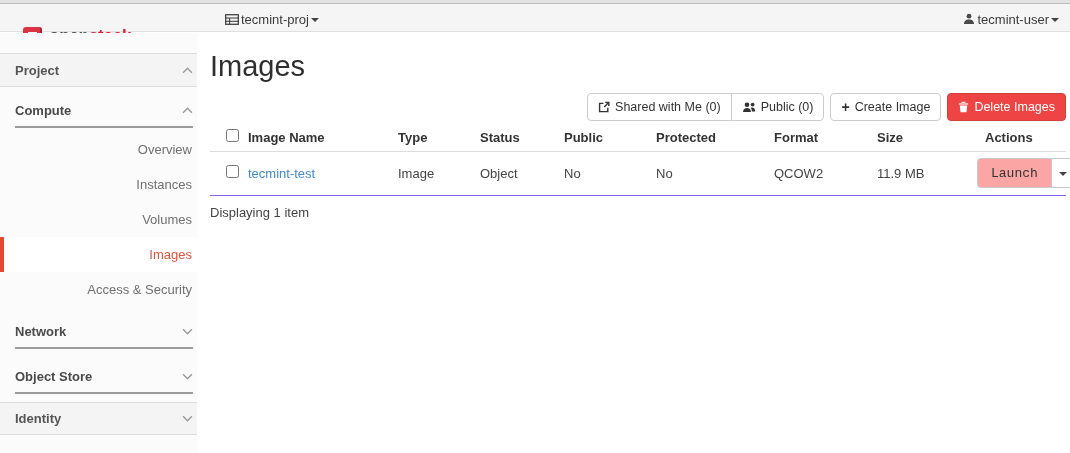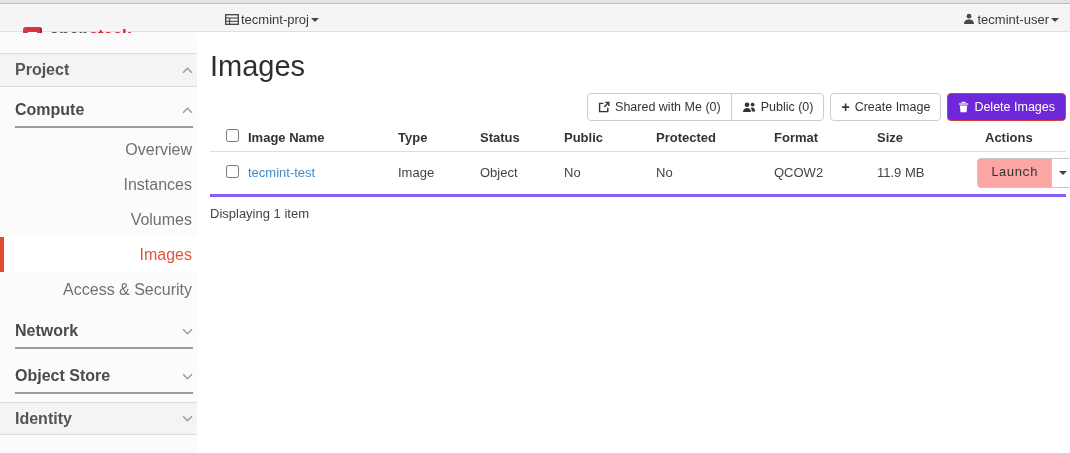--- a/index.html
+++ b/index.html
@@ -16,21 +16,21 @@
   .brand-inner { position:absolute; left:5px; top:5px; width:9px; height:9px; border:2px solid #fff; }
   .brand-text { font-size:17px; font-weight:600; letter-spacing:-.2px; }
   .brand-open { color:#4d4d4d; }
   .brand-stack { color:#d8232f; }
   .menu-chip { position:absolute; top:0; height:16px; display:flex; align-items:center; gap:2px; font-size:13px; color:#3a3a3a; cursor:pointer;margin-top:7px; }
   .proj-switcher { left:225px; }
   .user-menu { right:11px; }
   .caret { width:0; height:0; border-left:4px solid transparent; border-right:4px solid transparent; border-top:4px solid #444; margin-top:1px; }
 
   
-  .sidebar { position:absolute; top:33px; left:0; bottom:0; width:207px; background:#fbfbfb; border-right:1px solid #d7d7d7; font-size:16px; }
+  .sidebar { position:absolute; top:33px; left:0; bottom:0; width:207px; background:#fbfbfb; border-right:1px solid #d7d7d7; font-size:13px; }
   .side-spacer { height:21px; border-bottom:1px solid #dcdcdc; }
   .dash-header { height:33px; display:flex; align-items:center; justify-content:space-between; padding:0 13px 0 15px; background:#f4f4f4; border-bottom:1px solid #dcdcdc; color:#555; font-weight:bold; cursor:pointer; }
   .dash-header.identity { border-top:1px solid #dcdcdc; margin-top:8px; }
   .panel-header { height:32px; display:flex; align-items:center; justify-content:space-between; padding:0 13px 0 15px; color:#4a4a4a; font-weight:bold; cursor:pointer; }
   .panel-header.compute { margin-top:7px;justify-content:space-between; }
   .panel-header.network { margin-top:8px; }
   .panel-header.objectstore { margin-top:11px; }
   .underline { height:2px; background:#9b9b9b; margin:0 13px 0 15px; }
   .sub-list { margin-top:4px; }
   .sub-item { height:35px; display:flex; align-items:center; justify-content:flex-end; padding-right:14px; color:#707070; cursor:pointer; }
@@ -40,27 +40,27 @@
   .content { position:absolute; left:197px; top:33px; right:0; bottom:0; background:#fff; padding:0 4px 0 13px; }
   .page-title { font-size:29px; font-weight:400; color:#302f2f; margin-top:15px; line-height:36px; }
   .toolbar { margin-top:9px; display:flex; justify-content:flex-end; align-items:center; }
   .btn { display:inline-flex; align-items:center; gap:5px; height:28px; padding:0 10px; background:#fff; border:1px solid #ccc; border-radius:4px; font-family:"Liberation Sans",sans-serif; font-size:12.5px; color:#333; cursor:pointer; white-space:nowrap; }
   .btn-group { display:inline-flex; }
   .btn-group .btn { border-radius:0; margin-left:-1px; }
   .btn-group .btn:first-child { border-radius:4px 0 0 4px; margin-left:0; }
   .btn-group .btn:last-child { border-radius:0 4px 4px 0; }
   .btn.active { background:#e6e6e6; border-color:#adadad; box-shadow:inset 0 2px 4px rgba(0,0,0,.12); }
   .btn.create { margin-left:6px; }
-  .btn.danger { margin-left:6px; background:#6d28d9; border-color:#d43f3a; color:#fff; }
+  .btn.danger { margin-left:6px; background:#ef4444; border-color:#d43f3a; color:#fff; }
   .plus-glyph { font-weight:bold; font-size:14px; line-height:10px; }
 
   
   table.images { width:100%; border-collapse:collapse; table-layout:fixed; margin-top:3px; }
   th { height:27px; text-align:left; font-size:13px; font-weight:bold; color:#333; padding:0 8px 0 0; border-bottom:1px solid #ddd; vertical-align:middle; }
-  td { height:44px; font-size:13px; color:#444; padding:0 8px 0 0; border-bottom:3px solid #8b5cf6; vertical-align:middle;margin-top:28px; }
+  td { height:44px; font-size:13px; color:#444; padding:0 8px 0 0; border-bottom:1px solid #8b5cf6; vertical-align:middle;margin-top:28px; }
   th.cb, td.cb { padding-left:16px; }
   th.actions-col { padding-left:8px; }
   input[type=checkbox] { width:13px; height:13px; margin:0; cursor:pointer; }
   a.img-link { color:#428bca; text-decoration:none; cursor:pointer; }
   .split-btn { display:inline-flex; }
   .split-main { height:30px; display:inline-flex; align-items:center; padding:0 13px; background:#fca5a5; border:1px solid #c8c8c8; border-radius:4px 0 0 4px; font-size:13px; color:#333; cursor:pointer; font-family:Liberation Mono, monospace; }
   .split-caret { height:30px; width:25px; display:inline-flex; align-items:center; justify-content:center; background:#fff; border:1px solid #c8c8c8; border-radius:0 4px 4px 0; margin-left:-1px; cursor:pointer; }
   .table-footer { margin-top:9px; font-size:13px; color:#444; }
 
   svg.ic { flex:0 0 auto; }

